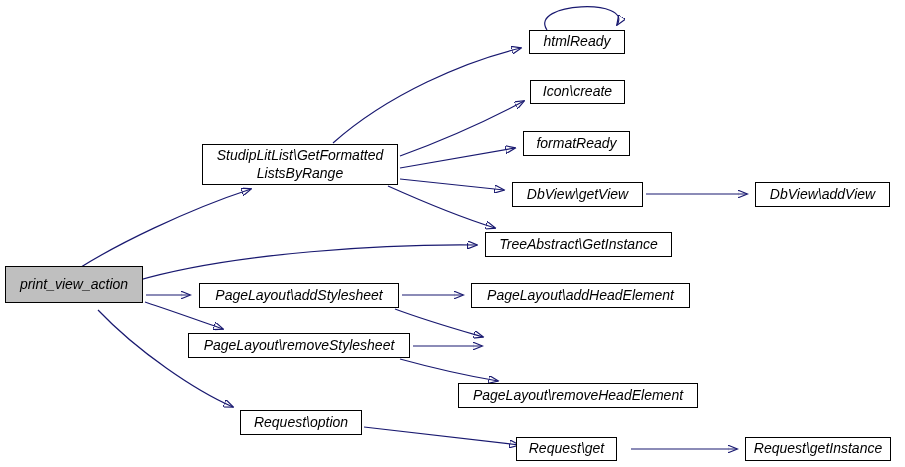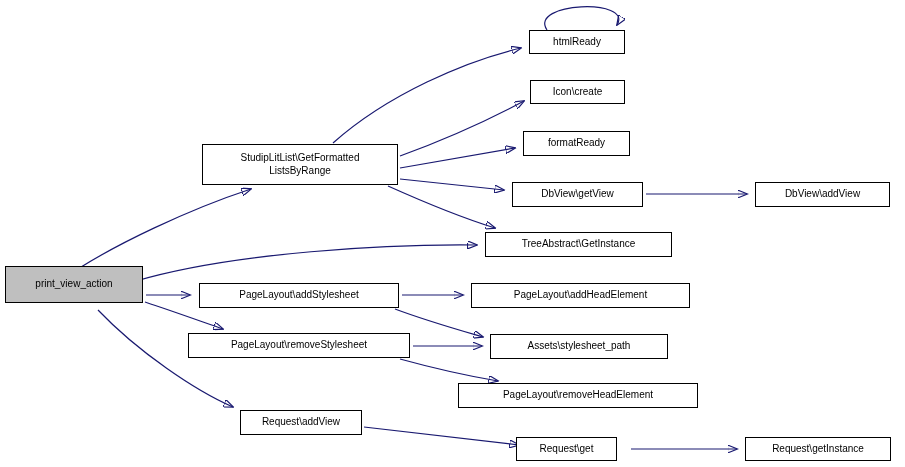--- a/index.html
+++ b/index.html
@@ -16,29 +16,30 @@
     left: 0; top: 0;
     width: 905px; height: 467px;
   }
   #edge-layer path { fill: none; stroke: #191970; stroke-width: 1.2; }
   .node {
     position: absolute;
     box-sizing: border-box;
     border: 1px solid #000000;
     background: #ffffff;
     color: #000000;
-    font-size: 10px;
+    font-size: 14px;
     line-height: 1.25;
     display: flex;
     align-items: center;
     justify-content: center;
     text-align: center;
     white-space: pre-line;
     padding: 0 9px;
     cursor: pointer;
+    font-style: italic;
   }
   .node.root {
     background: #bfbfbf;
     cursor: default;
   }
 </style>
 </head>
 <body>
 
 <div id="canvas">
@@ -85,23 +86,22 @@
   <div class="node" style="left:512px; top:182px; width:131px; height:25px;">DbView\getView</div>
 
   <div class="node" style="left:485px; top:232px; width:187px; height:25px;">TreeAbstract\GetInstance</div>
 
   <div class="node" style="left:199px; top:283px; width:200px; height:25px;">PageLayout\addStylesheet</div>
 
   <div class="node" style="left:471px; top:283px; width:219px; height:25px;text-align:right;">PageLayout\addHeadElement</div>
 
   <div class="node" style="left:188px; top:333px; width:222px; height:25px;">PageLayout\removeStylesheet</div>
 
-  <div class="node" style="left:490px; top:334px; width:178px; height:25px;">Assets\stylesheet_path</div>
 
   <div class="node" style="left:458px; top:383px; width:240px; height:25px;">PageLayout\removeHeadElement</div>
 
-  <div class="node" style="left:240px; top:410px; width:122px; height:25px;">Request\addView</div>
+  <div class="node" style="left:240px; top:410px; width:122px; height:25px;">Request\option</div>
 
   <div class="node" style="left:516px; top:437px; width:101px; height:24px;">Request\get</div>
 
   <div class="node" style="left:745px; top:437px; width:146px; height:24px;">Request\getInstance</div>
 
 </div>
 
 </body></html>

